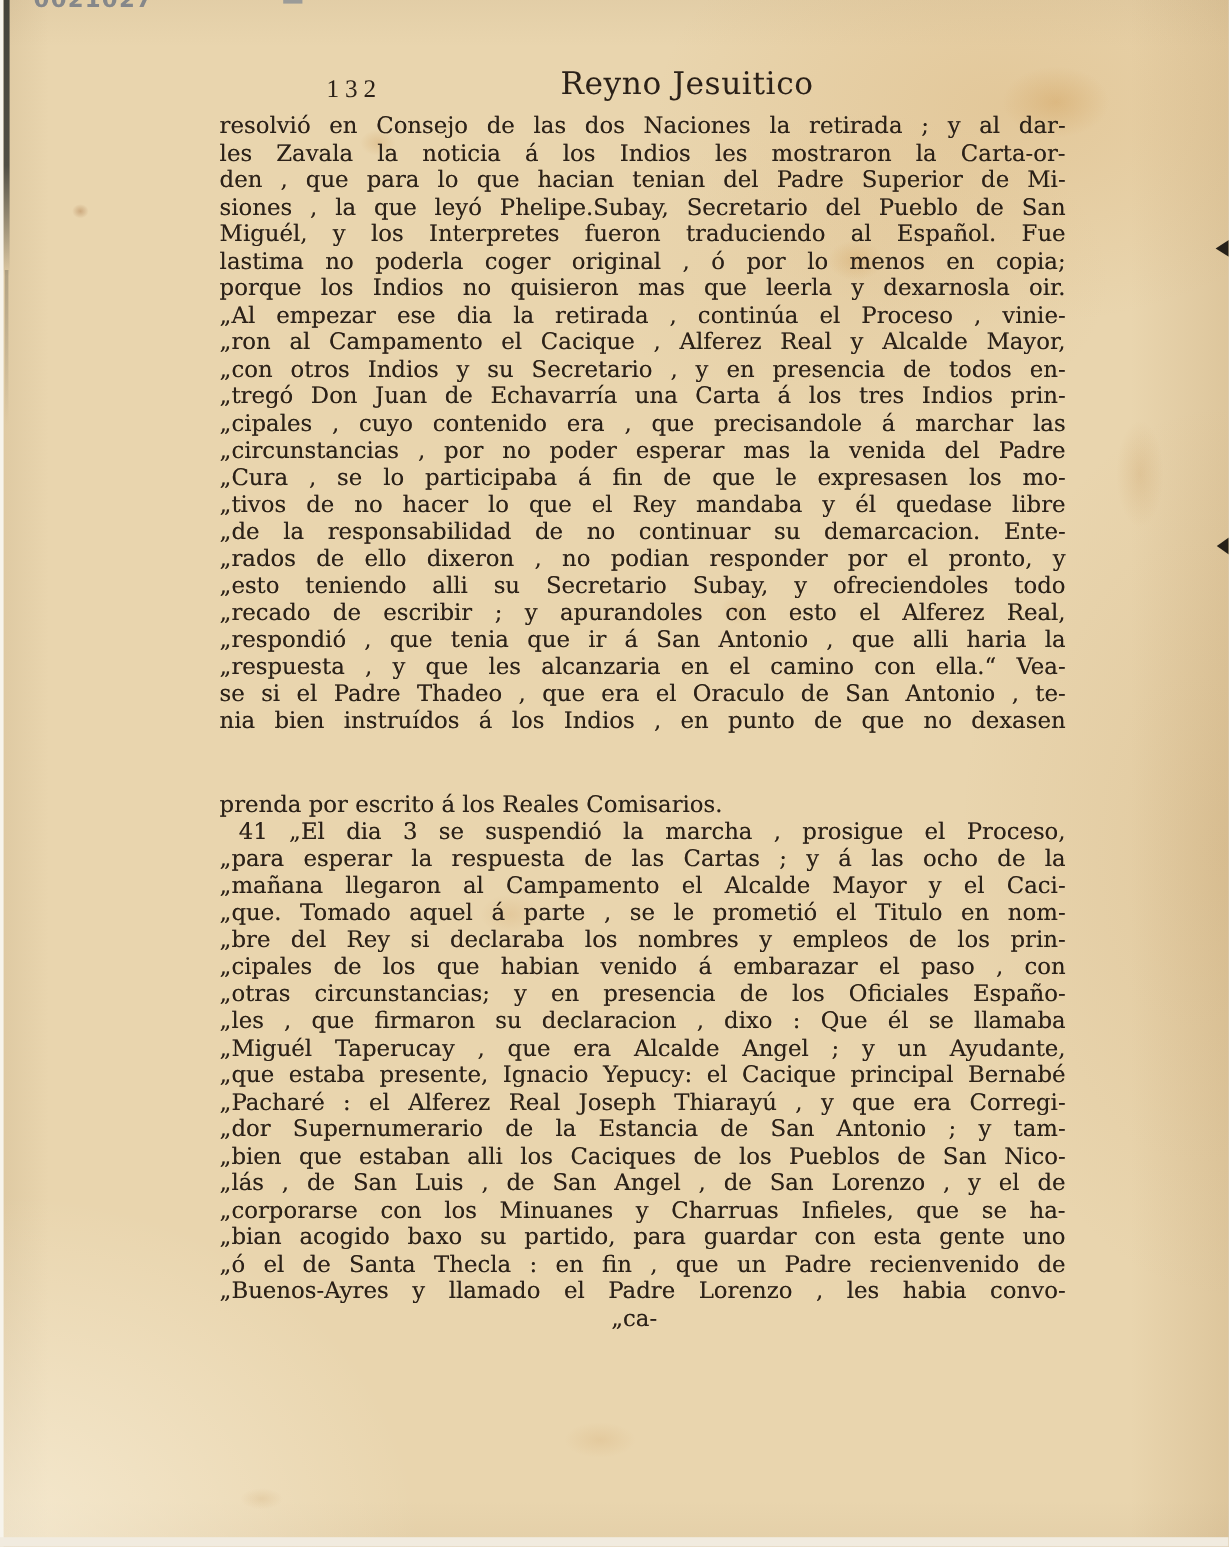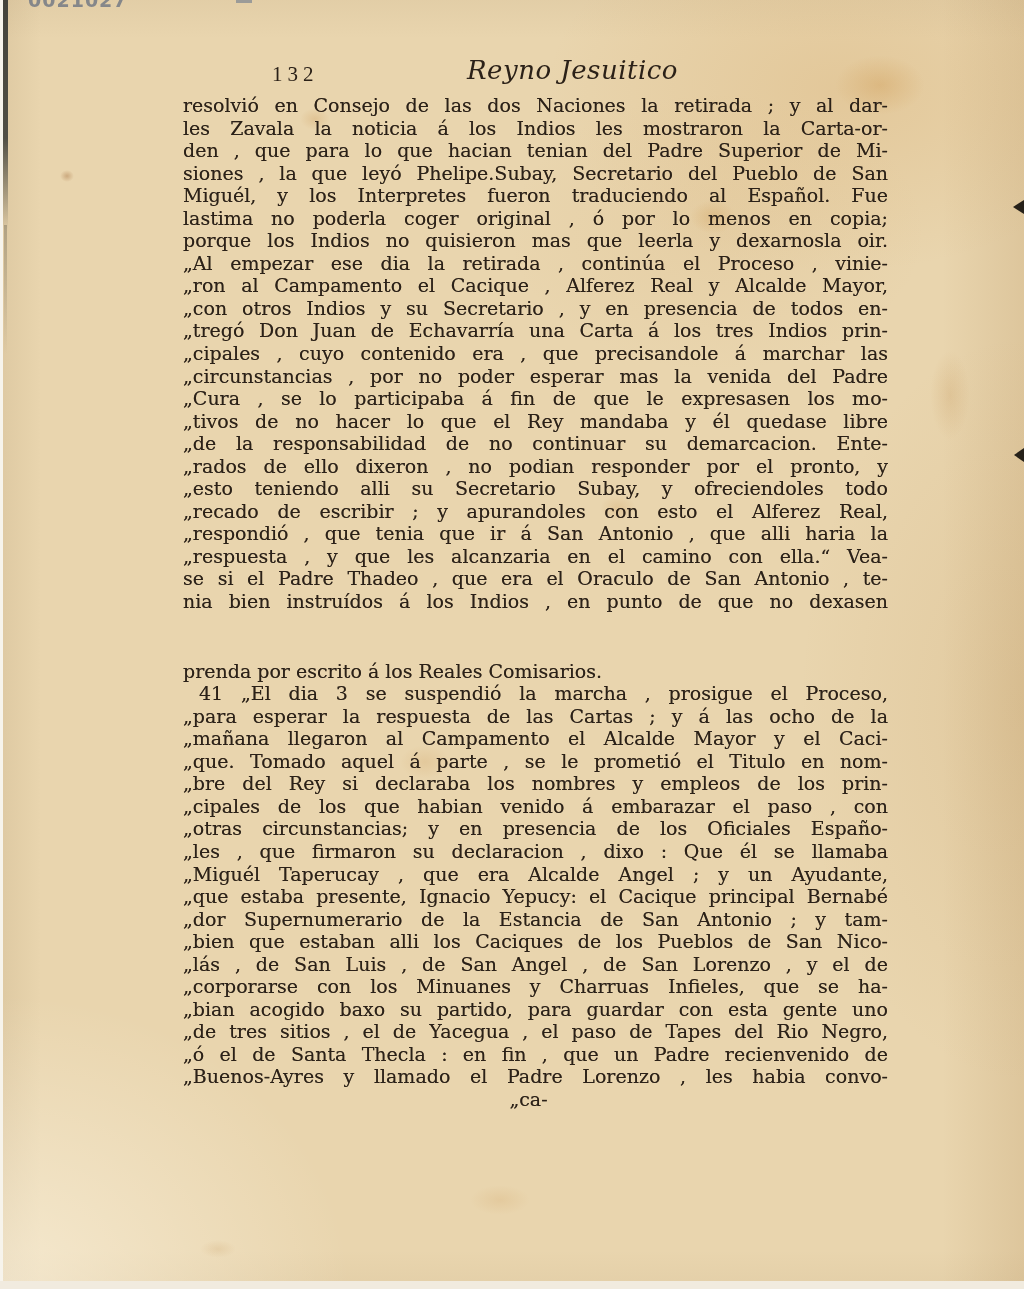--- a/index.html
+++ b/index.html
@@ -23,21 +23,21 @@
     font-family:"DejaVu Sans","Liberation Sans",sans-serif;
     font-size:19px;font-weight:bold;color:#85878a;letter-spacing:1px;
   }
   .top-dash{position:absolute;left:236px;top:0;width:16px;height:3px;background:#9b9b98;}
   .pagenum{
     position:absolute;left:272px;top:62px;
     font-size:21px;letter-spacing:5px;color:#2b2118;font-family:Liberation Serif, serif;
   }
   .running-title{
     position:absolute;left:467px;top:55px;
-    font-size:26px;font-style:italic;color:#2b2118;letter-spacing:0.5px;
+    font-size:26px;color:#2b2118;letter-spacing:0.5px;
   }
   .text-block{
     position:absolute;left:183px;top:94px;width:705px;
     font-size:19px;
     text-rendering:optimizeLegibility;
   }
   .line{
     height:22.55px;line-height:22.55px;white-space:nowrap;
     text-align:justify;text-align-last:justify;
     text-shadow:0 0 0.5px rgba(43,33,24,0.55);
@@ -125,26 +125,26 @@
       <div class="line ind"><span>41 „El dia 3 se suspendió la marcha , prosigue el Proceso,</span></div>
       <div class="line"><span>„para esperar la respuesta de las Cartas ; y á las ocho de la</span></div>
       <div class="line"><span>„mañana llegaron al Campamento el Alcalde Mayor y el Caci-</span></div>
       <div class="line"><span>„que. Tomado aquel á parte , se le prometió el Titulo en nom-</span></div>
       <div class="line"><span>„bre del Rey si declaraba los nombres y empleos de los prin-</span></div>
       <div class="line"><span>„cipales de los que habian venido á embarazar el paso , con</span></div>
       <div class="line"><span>„otras circunstancias; y en presencia de los Oficiales </span><span class="it">Españo-</span></div>
       <div class="line"><span>„</span><span class="it">les</span><span> , que firmaron su declaracion , dixo : Que él se llamaba</span></div>
       <div class="line"><span>„</span><span class="it">Miguél Taperucay</span><span> , que era Alcalde Angel ; y un Ayudante,</span></div>
       <div class="line"><span>„que estaba presente, </span><span class="it">Ignacio Yepucy</span><span>: el Cacique principal </span><span class="it">Bernabé</span></div>
+      <div class="line"><span>„</span><span class="it">Pacharé</span><span> : el Alferez Real </span><span class="it">Joseph Thiarayú</span><span> , y que era Corregi-</span></div>
       <div class="line"><span>„dor Supernumerario de la Estancia de </span><span class="it">San Antonio</span><span> ; y tam-</span></div>
       <div class="line"><span>„bien que estaban alli los Caciques de los Pueblos de </span><span class="it">San Nico-</span></div>
       <div class="line"><span>„</span><span class="it">lás</span><span> , de </span><span class="it">San Luis</span><span> , de </span><span class="it">San Angel</span><span> , de </span><span class="it">San Lorenzo</span><span> , y el de</span></div>
       <div class="line"><span>„corporarse con los </span><span class="it">Minuanes</span><span> y </span><span class="it">Charruas</span><span> Infieles, que se ha-</span></div>
       <div class="line"><span>„bian acogido baxo su partido, para guardar con esta gente uno</span></div>
-      <div class="line"><span>„de tres sitios , el de </span><span class="it">Yacegua</span><span> , el paso de </span><span class="it">Tapes</span><span> del Rio Negro,</span></div>
       <div class="line"><span>„ó el de </span><span class="it">Santa Thecla</span><span> : en fin , que un Padre recienvenido de</span></div>
       <div class="line"><span>„</span><span class="it">Buenos-Ayres</span><span> y llamado el Padre </span><span class="it">Lorenzo</span><span> , les habia convo-</span></div>
       <div class="catchword">„ca-</div>
     </div>
 
   <div class="edge-white"></div>
   <div class="binding-line"></div>
   <div class="binding-line-faint"></div>
   <div class="bottom-strip"></div>
   <div class="edge-mark m1"></div>

